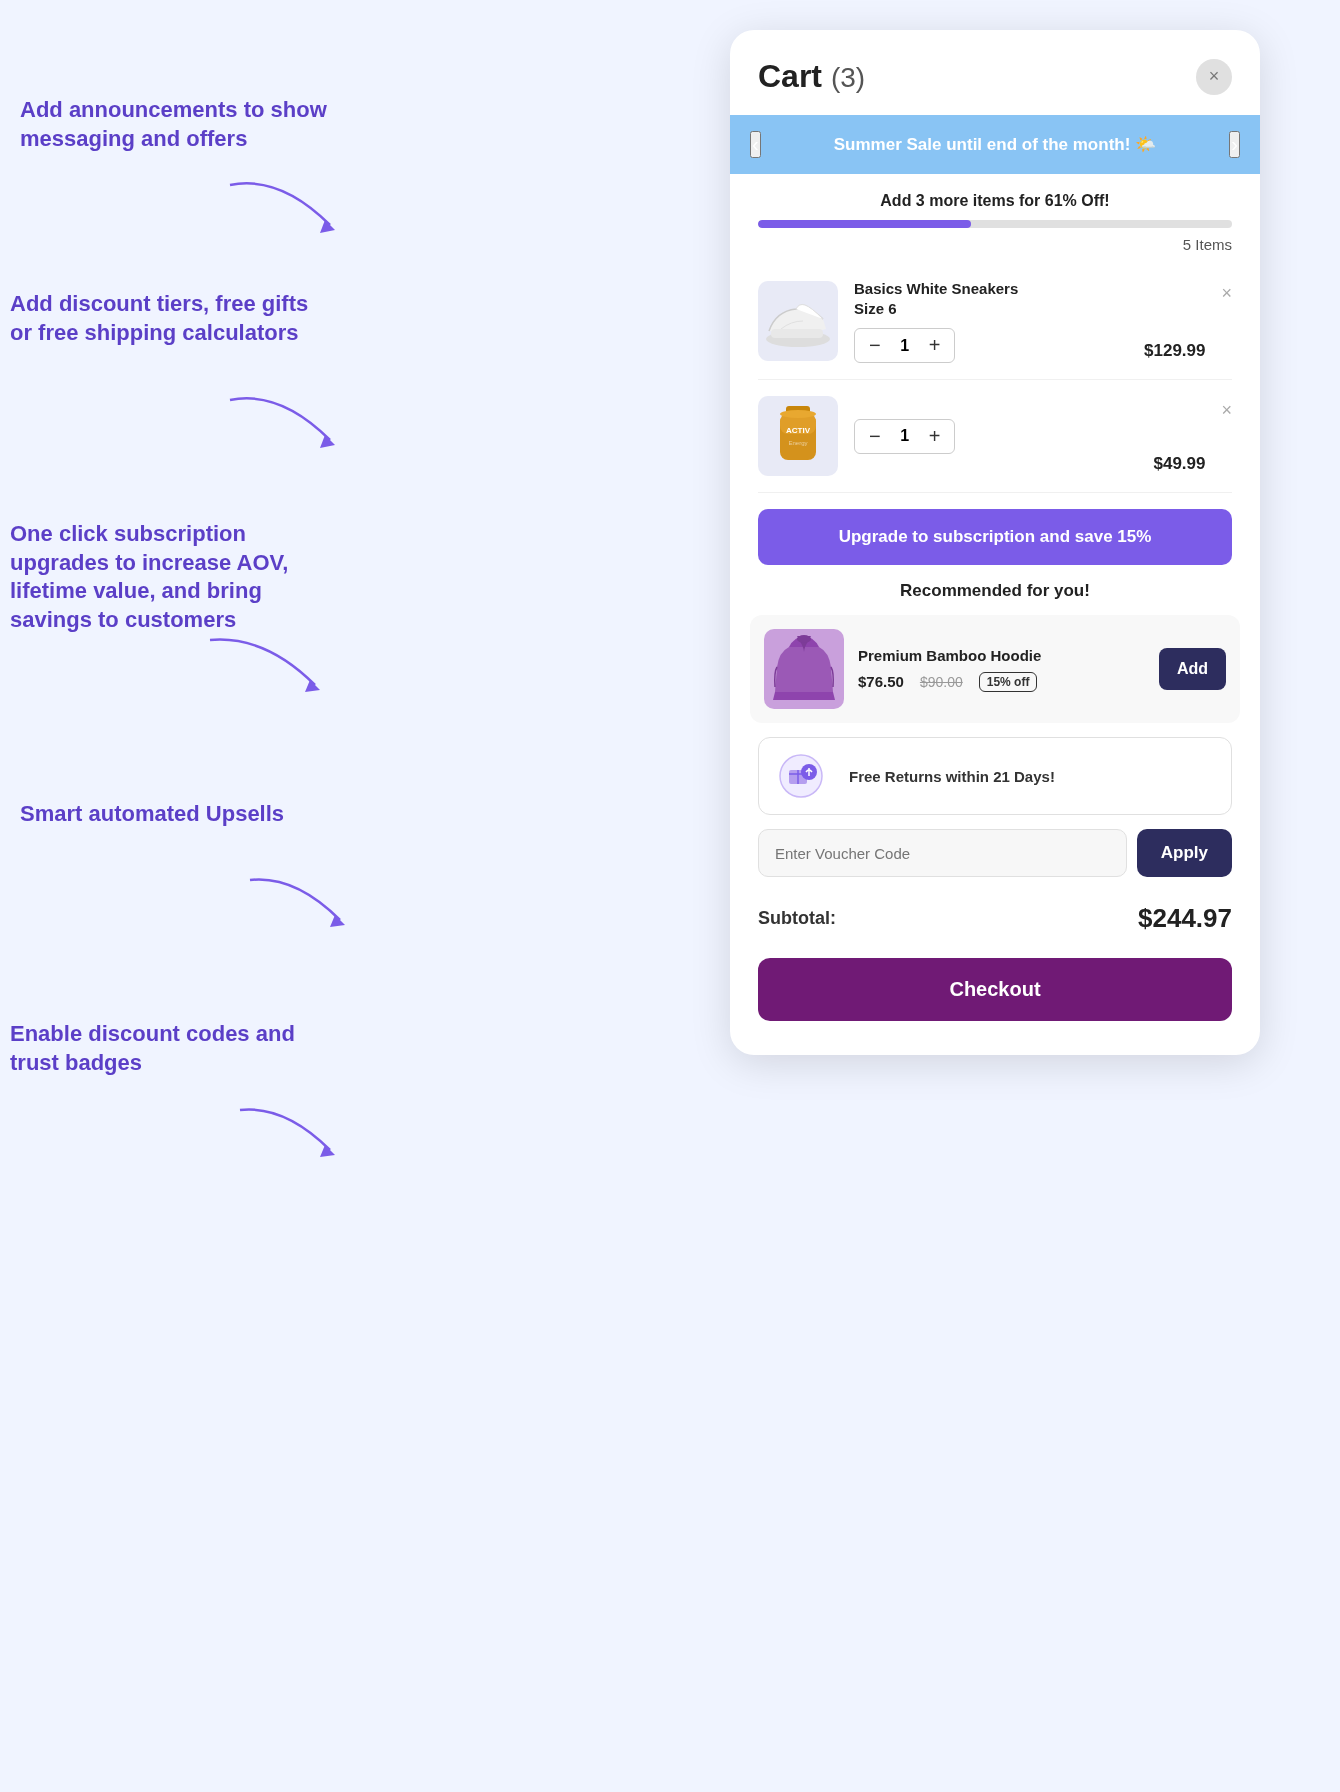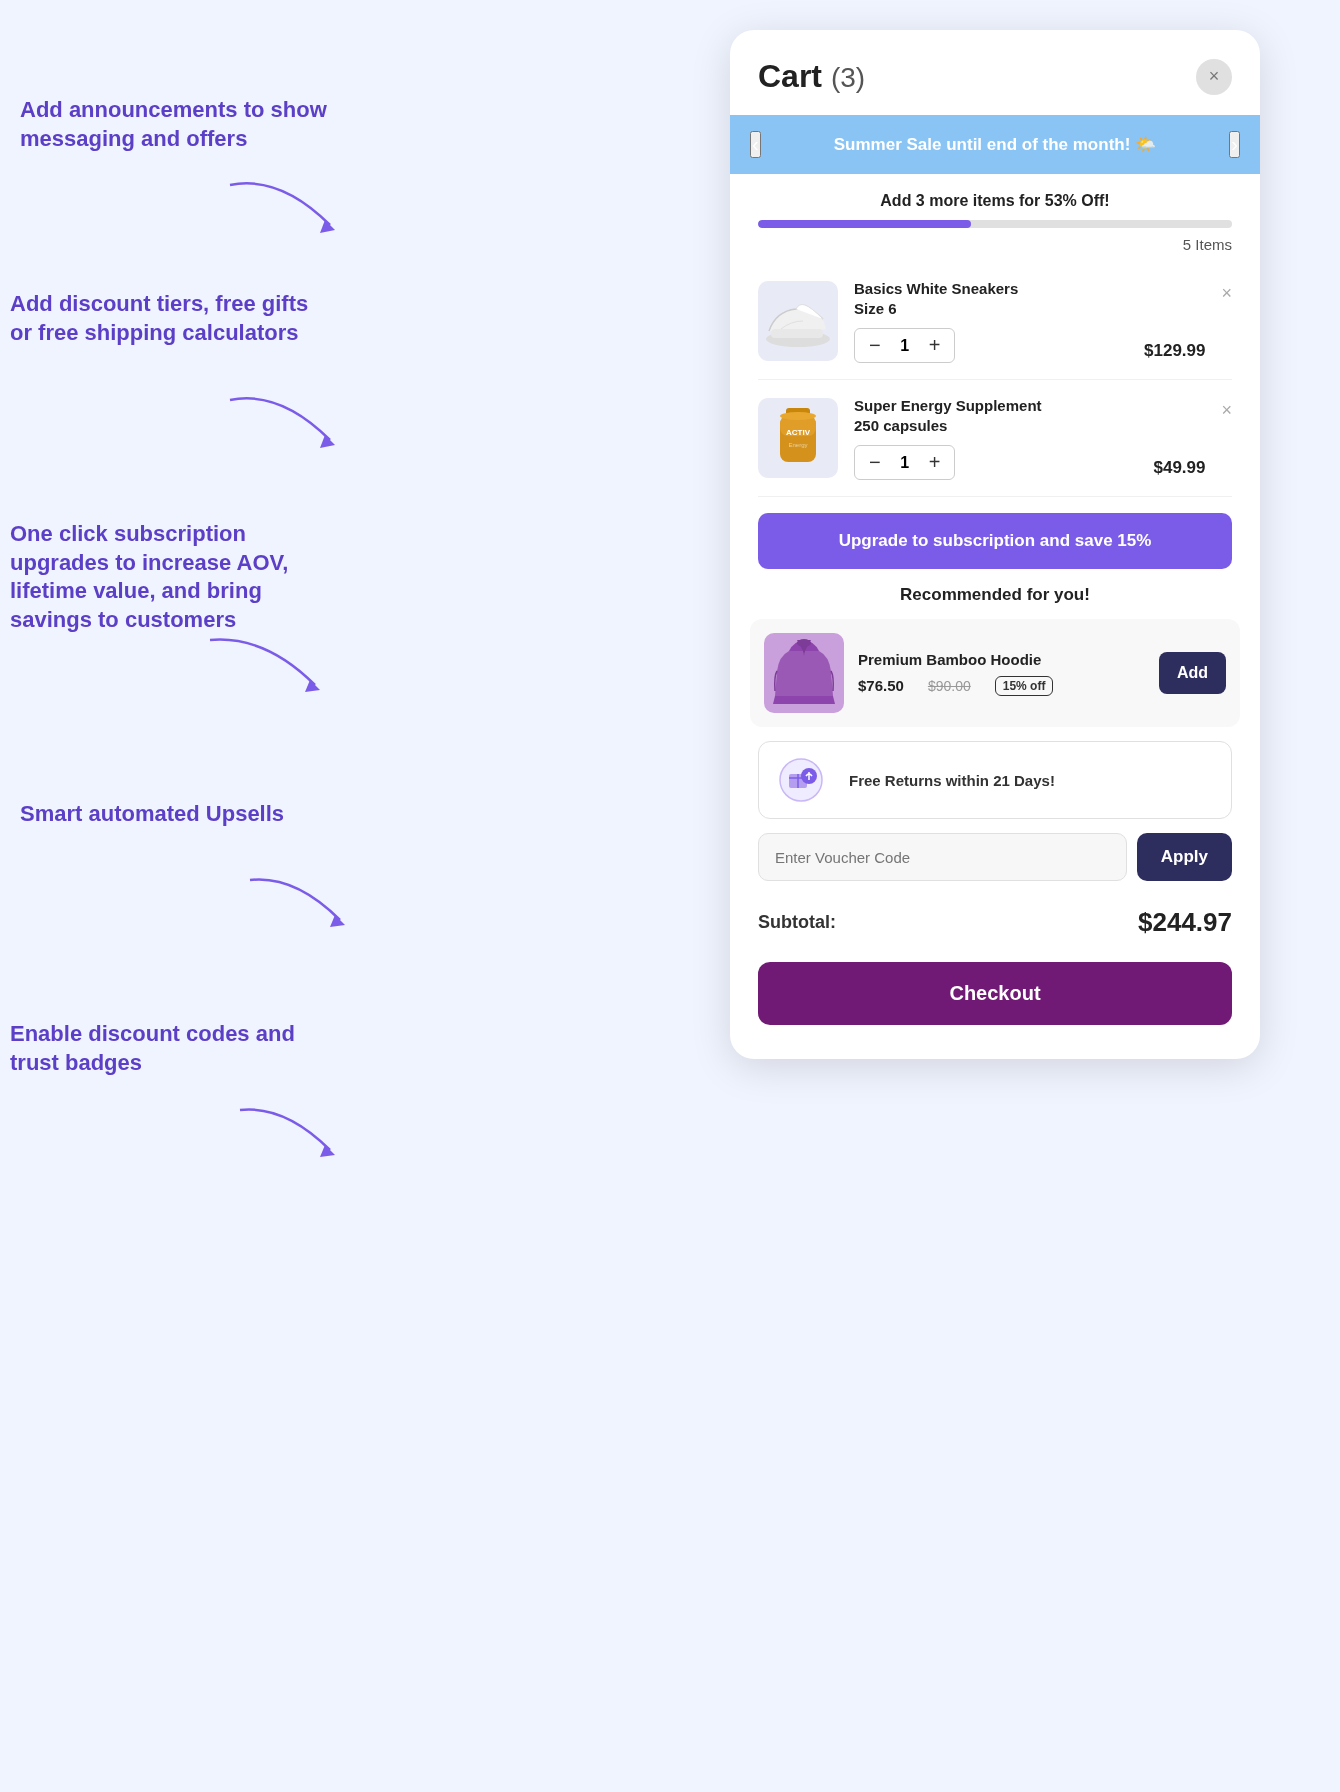--- a/index.html
+++ b/index.html
@@ -281,21 +281,21 @@
     .rec-name {
       font-size: 15px;
       font-weight: 700;
       color: #222;
       margin-bottom: 8px;
     }
 
     .rec-prices {
       display: flex;
       align-items: center;
-      gap: 24px;
+      gap: 16px;
       text-align: center;
     }
 
     .rec-price-new {
       font-size: 15px;
       font-weight: 700;
       color: #222;
     }
 
     .rec-price-old {
@@ -485,21 +485,21 @@
 
   
   <div class="announcement-banner">
     <button class="banner-arrow">‹</button>
     <span>Summer Sale until end of the month! 🌤️</span>
     <button class="banner-arrow">›</button>
   </div>
 
   
   <div class="progress-section">
-    <div class="progress-label">Add 3 more items for 53% Off!</div>
+    <div class="progress-label">Add 3 more items for 61% Off!</div>
     <div class="progress-bar-bg">
       <div class="progress-bar-fill"></div>
     </div>
     <div class="items-count">5 Items</div>
   </div>
 
   
   <div class="cart-items">
 
     <div class="cart-item">
@@ -535,24 +535,20 @@
         <svg class="supplement-img" viewBox="0 0 60 70">
           <rect x="18" y="5" width="24" height="8" rx="3" fill="#c8860a"></rect>
           <rect x="12" y="13" width="36" height="46" rx="8" fill="#d4921c"></rect>
           <rect x="12" y="13" width="36" height="20" rx="8" fill="#e09e28"></rect>
           <text x="30" y="32" text-anchor="middle" font-size="8" font-weight="bold" fill="white">ACTIV</text>
           <text x="30" y="44" text-anchor="middle" font-size="6" fill="#fff8">Energy</text>
           <ellipse cx="30" cy="13" rx="18" ry="4" fill="#e8a830"></ellipse>
         </svg>
       </div>
       <div class="item-details">
-        <div class="item-name">
-          <span>Super Energy Supplement</span><br>
-          <span>250 capsules</span>
-        </div>
         <div class="qty-control">
           <button class="qty-btn">−</button>
           <span class="qty-value">1</span>
           <button class="qty-btn">+</button>
         </div>
       </div>
       <span class="item-price">$49.99</span>
       <button class="item-remove">×</button>
     </div>
   </div>

